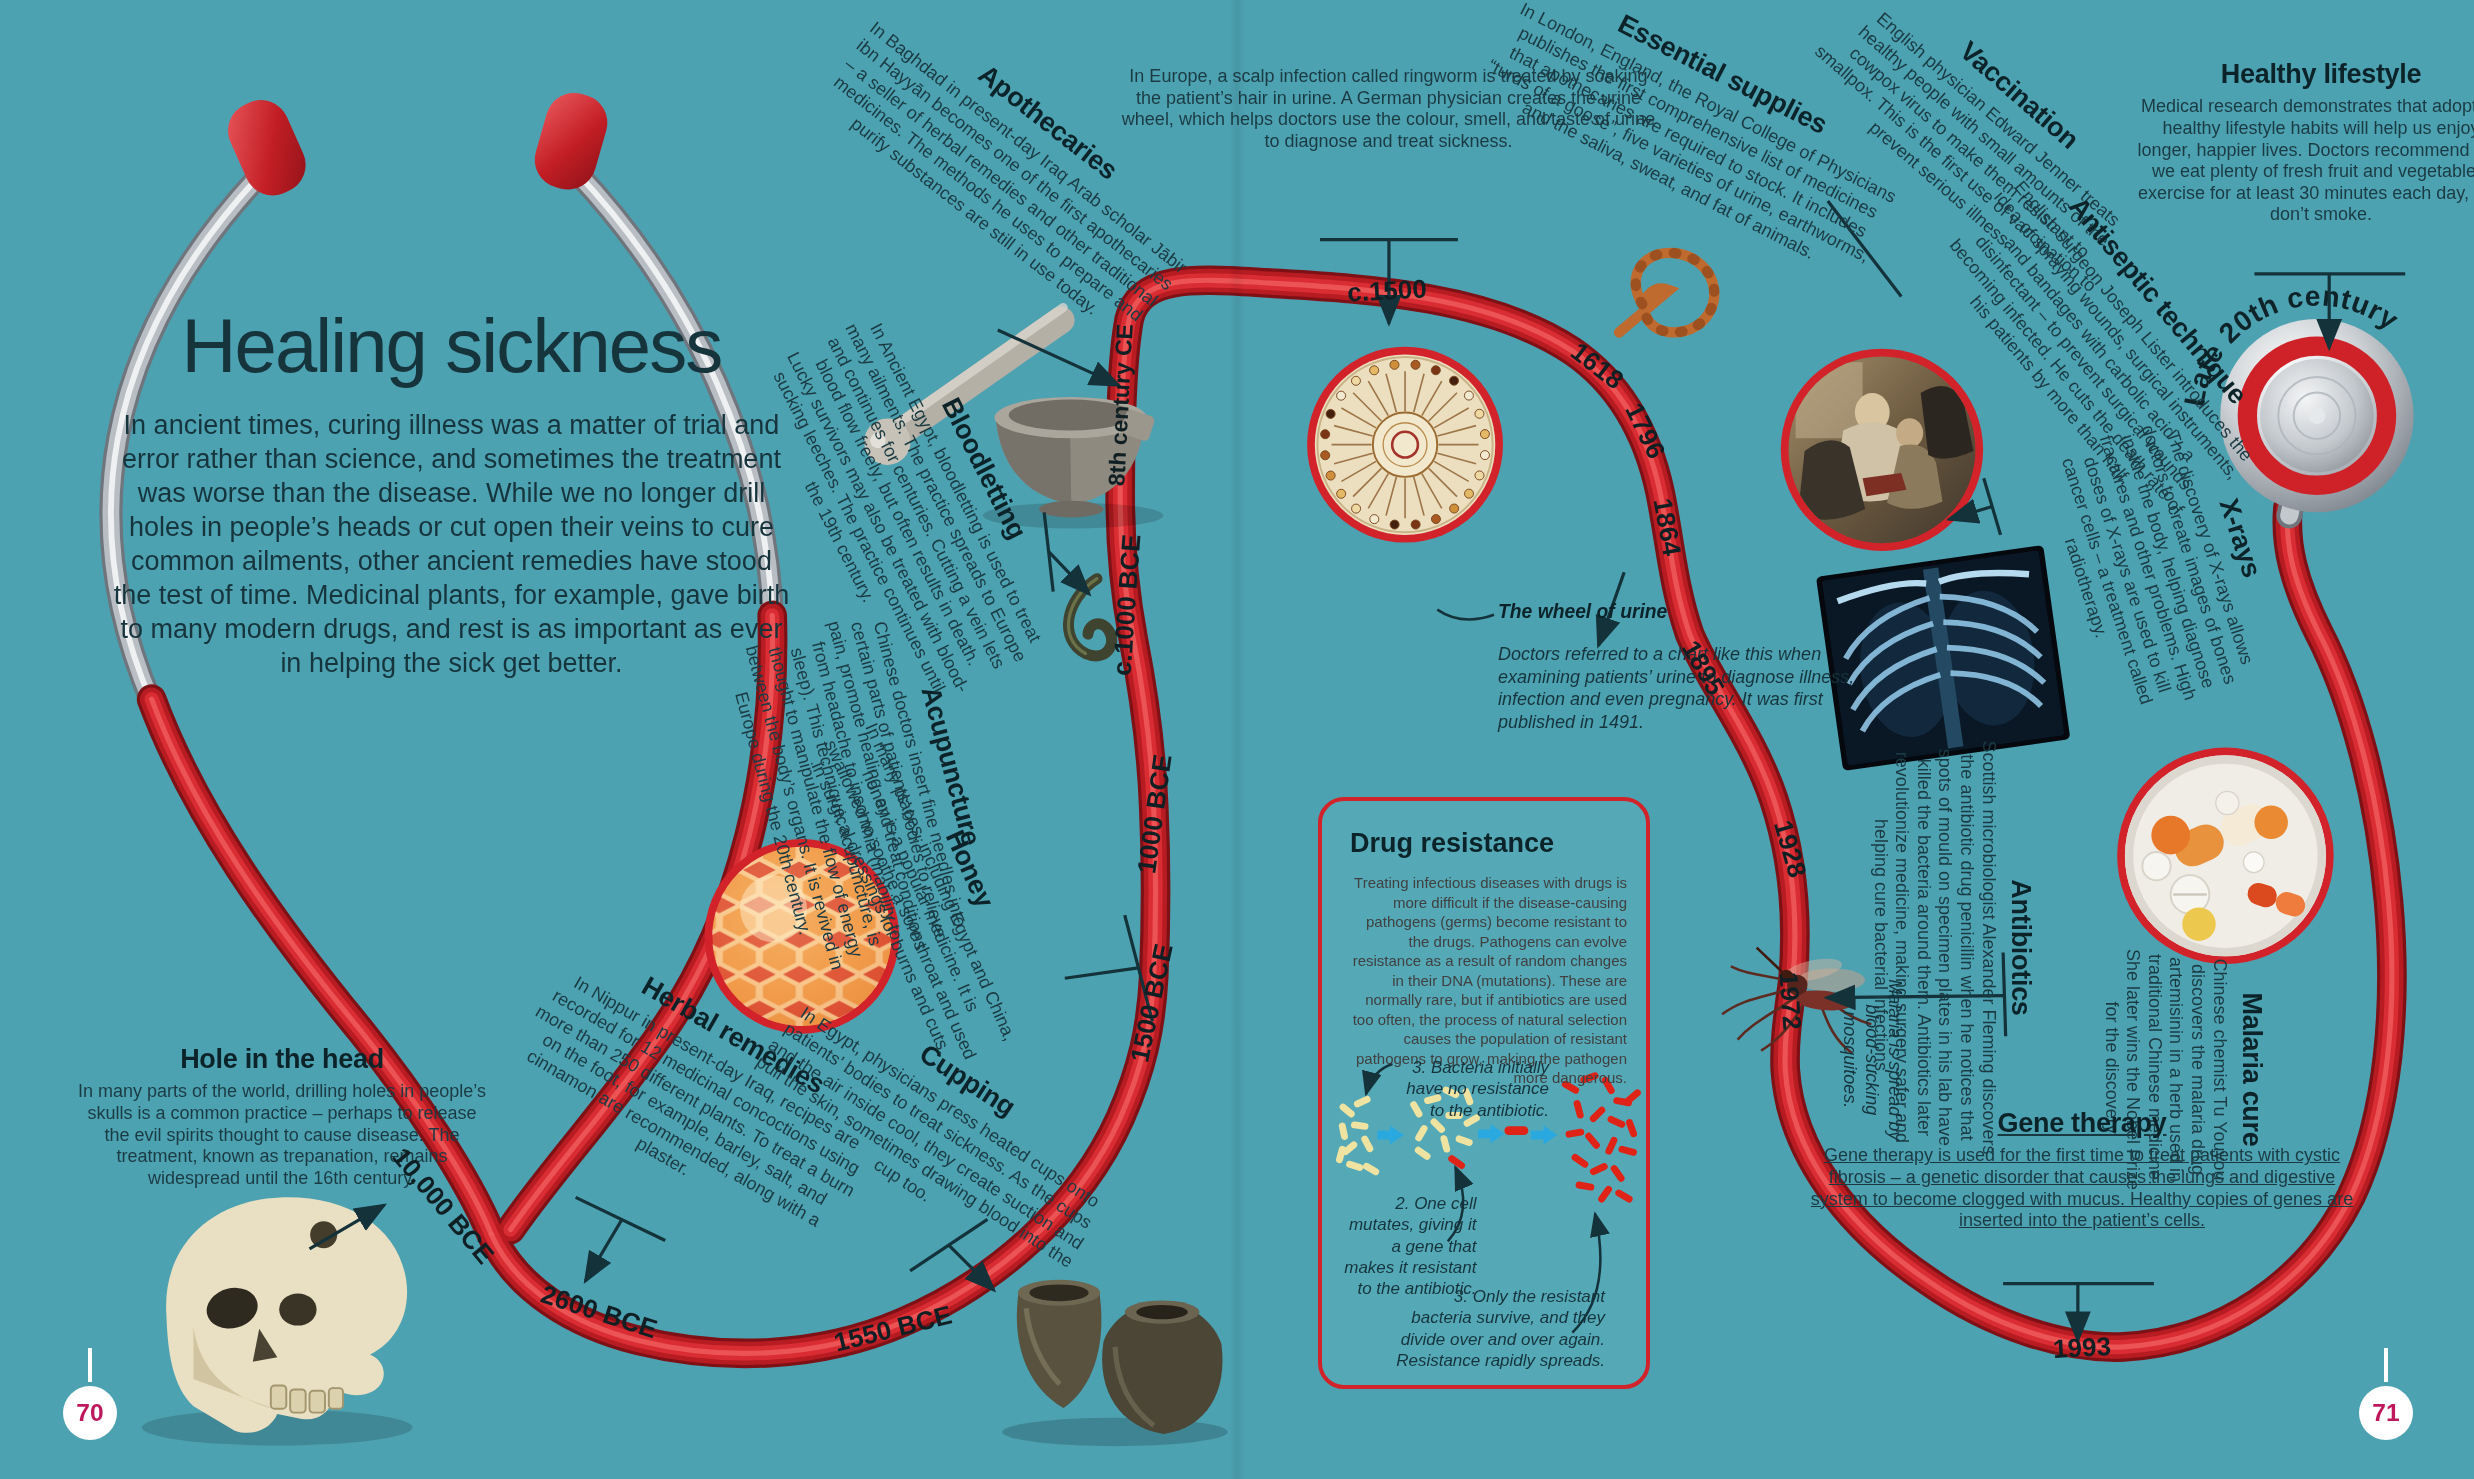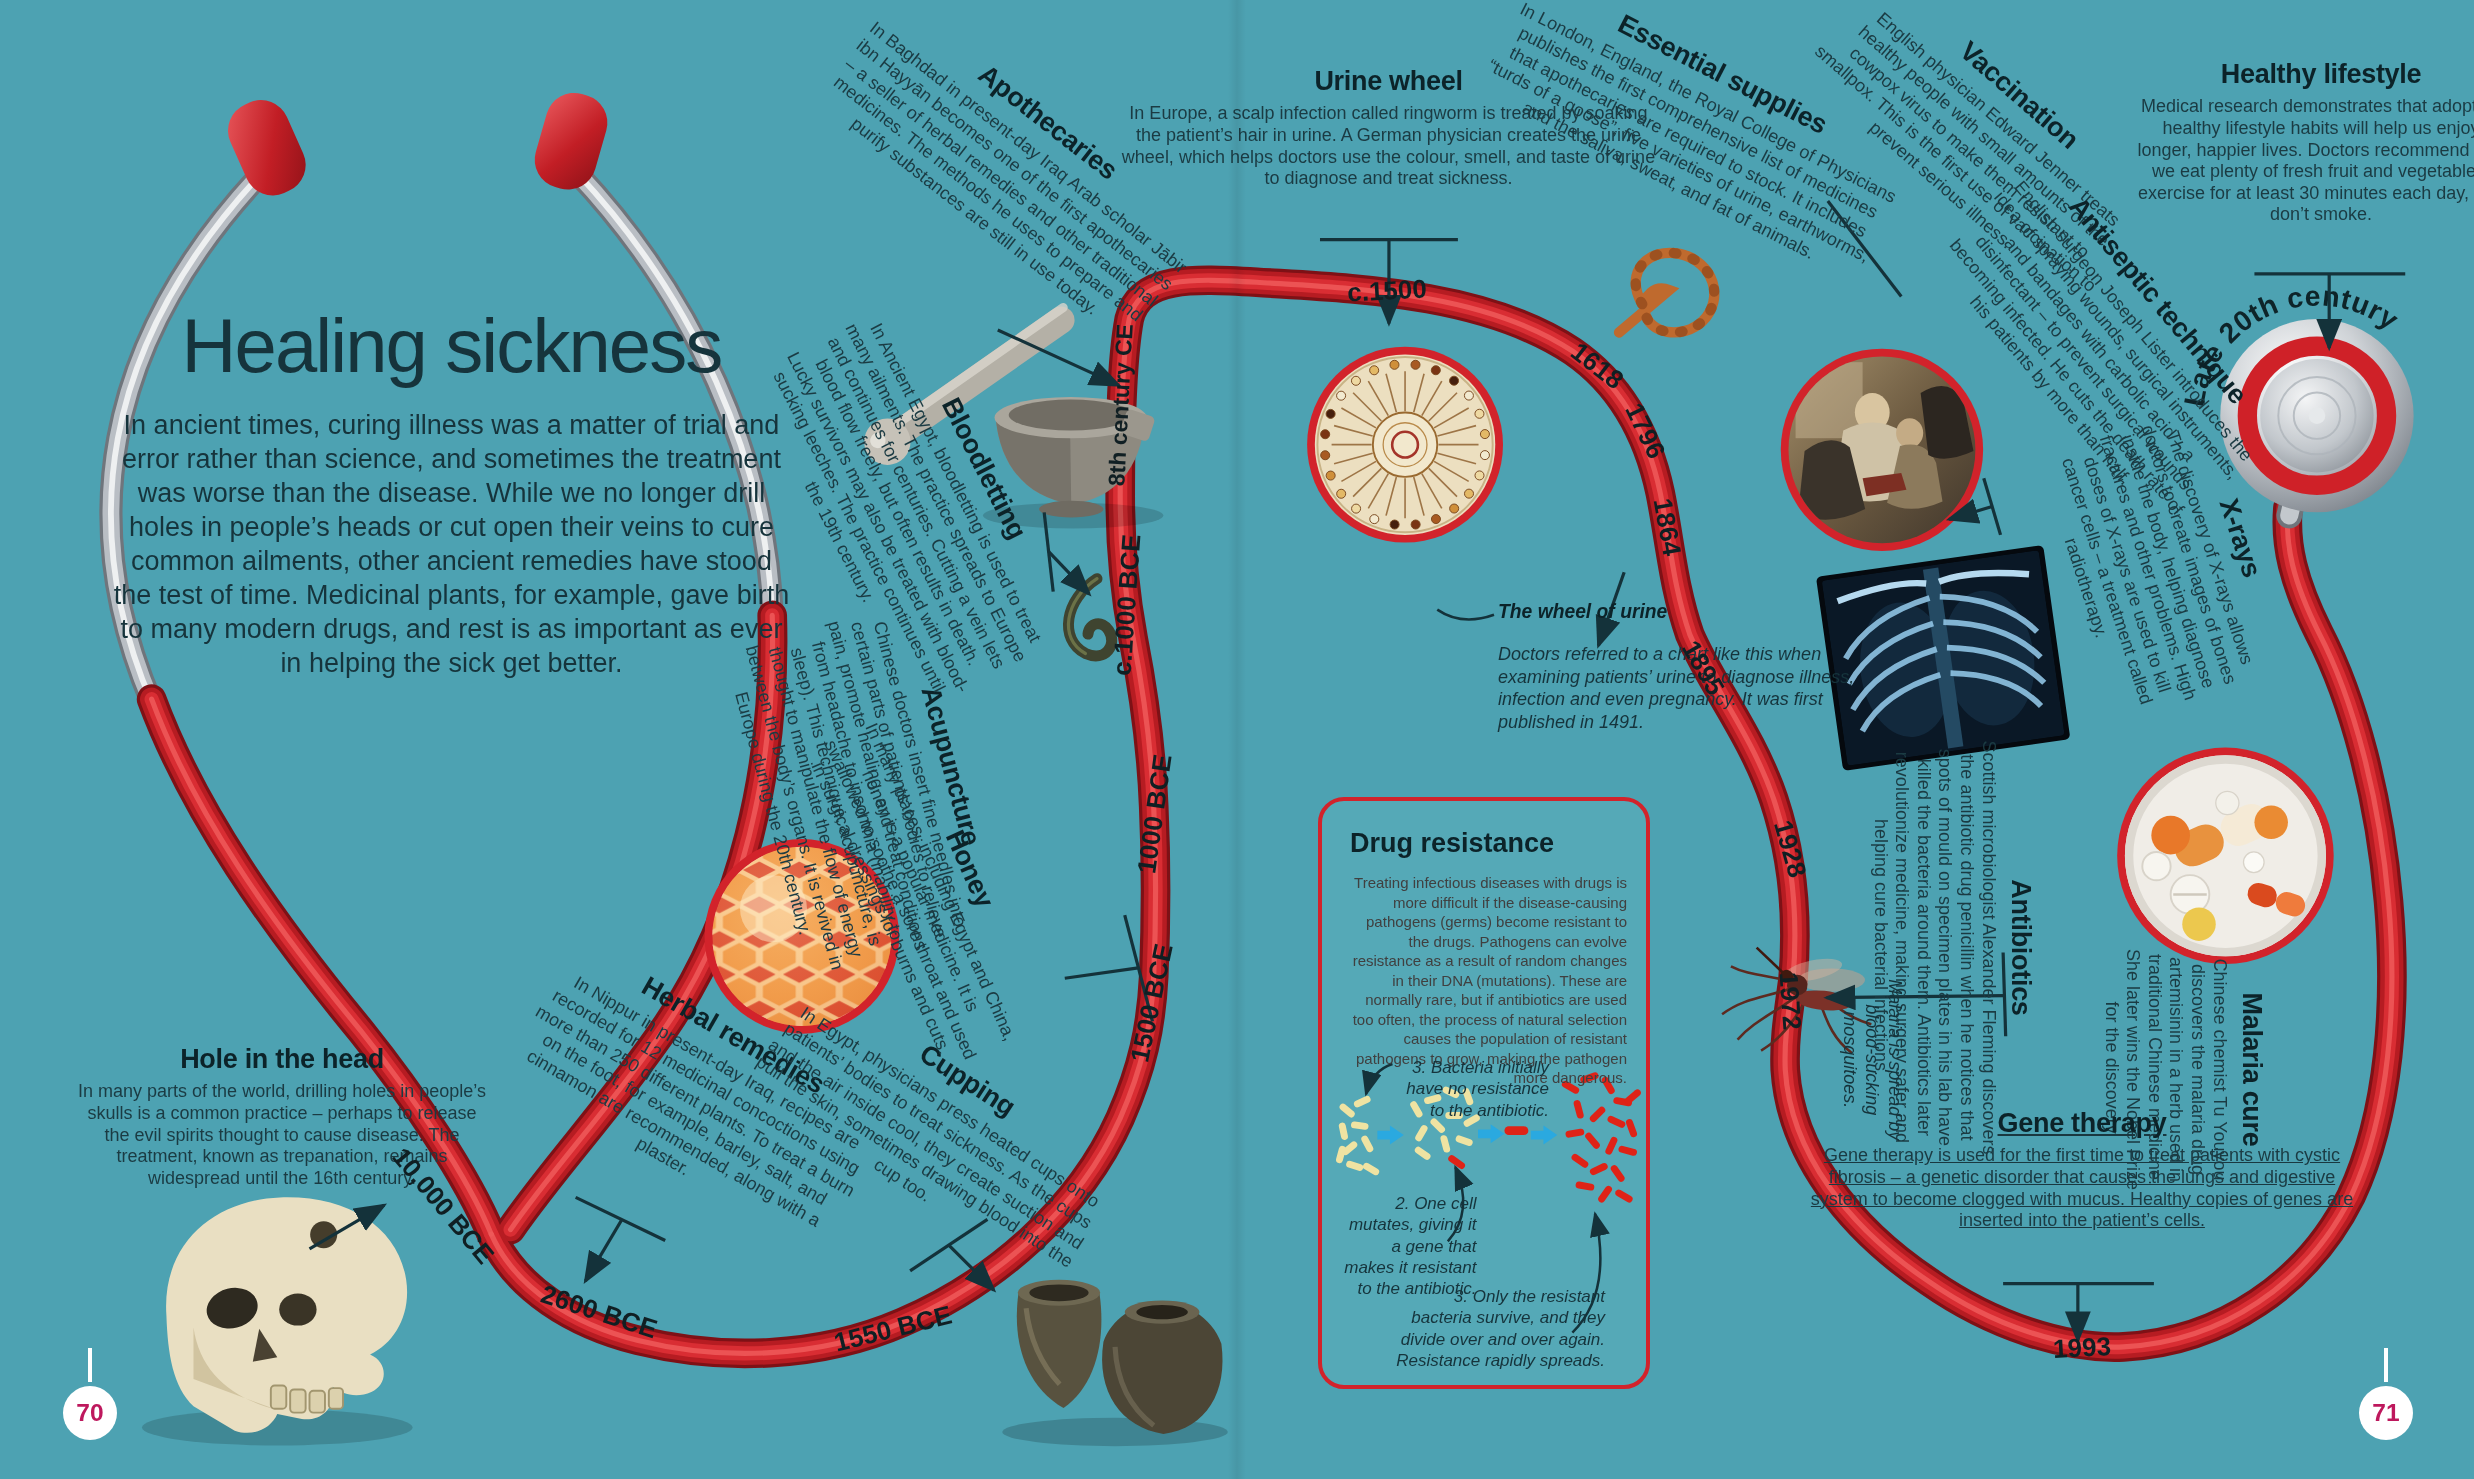--- a/index.html
+++ b/index.html
@@ -471,21 +471,20 @@
 </div>
 <div class="entry" id="e-blood">
   <h3>Bloodletting</h3>
   <p>In Ancient Egypt, bloodletting is used to treat many ailments. The practice spreads to Europe and continues for centuries. Cutting a vein lets blood flow freely, but often results in death. Lucky survivors may also be treated with blood-sucking leeches. The practice continues until the 19th century.</p>
 </div>
 <div class="entry" id="e-apoth">
   <h3>Apothecaries</h3>
   <p>In Baghdad in present-day Iraq Arab scholar Jābir ibn Hayyān becomes one of the first apothecaries – a seller of herbal remedies and other traditional medicines. The methods he uses to prepare and purify substances are still in use today.</p>
 </div>
 <div class="entry" id="e-urine">
-  <h3>Urine wheel</h3>
   <p>In Europe, a scalp infection called ringworm is treated by soaking the patient’s hair in urine. A German physician creates the urine wheel, which helps doctors use the colour, smell, and taste of urine to diagnose and treat sickness.</p>
 </div>
 <div class="entry" id="e-ess">
   <h3>Essential supplies</h3>
   <p>In London, England, the Royal College of Physicians publishes the first comprehensive list of medicines that apothecaries are required to stock. It includes “turds of a goose”, five varieties of urine, earthworms, and the saliva, sweat, and fat of animals.</p>
 </div>
 <div class="entry" id="e-vacc">
   <h3>Vaccination</h3>
   <p>English physician Edward Jenner treats healthy people with small amounts of the cowpox virus to make them resistant to smallpox. This is the first use of vaccination to prevent serious illness.</p>
 </div>

